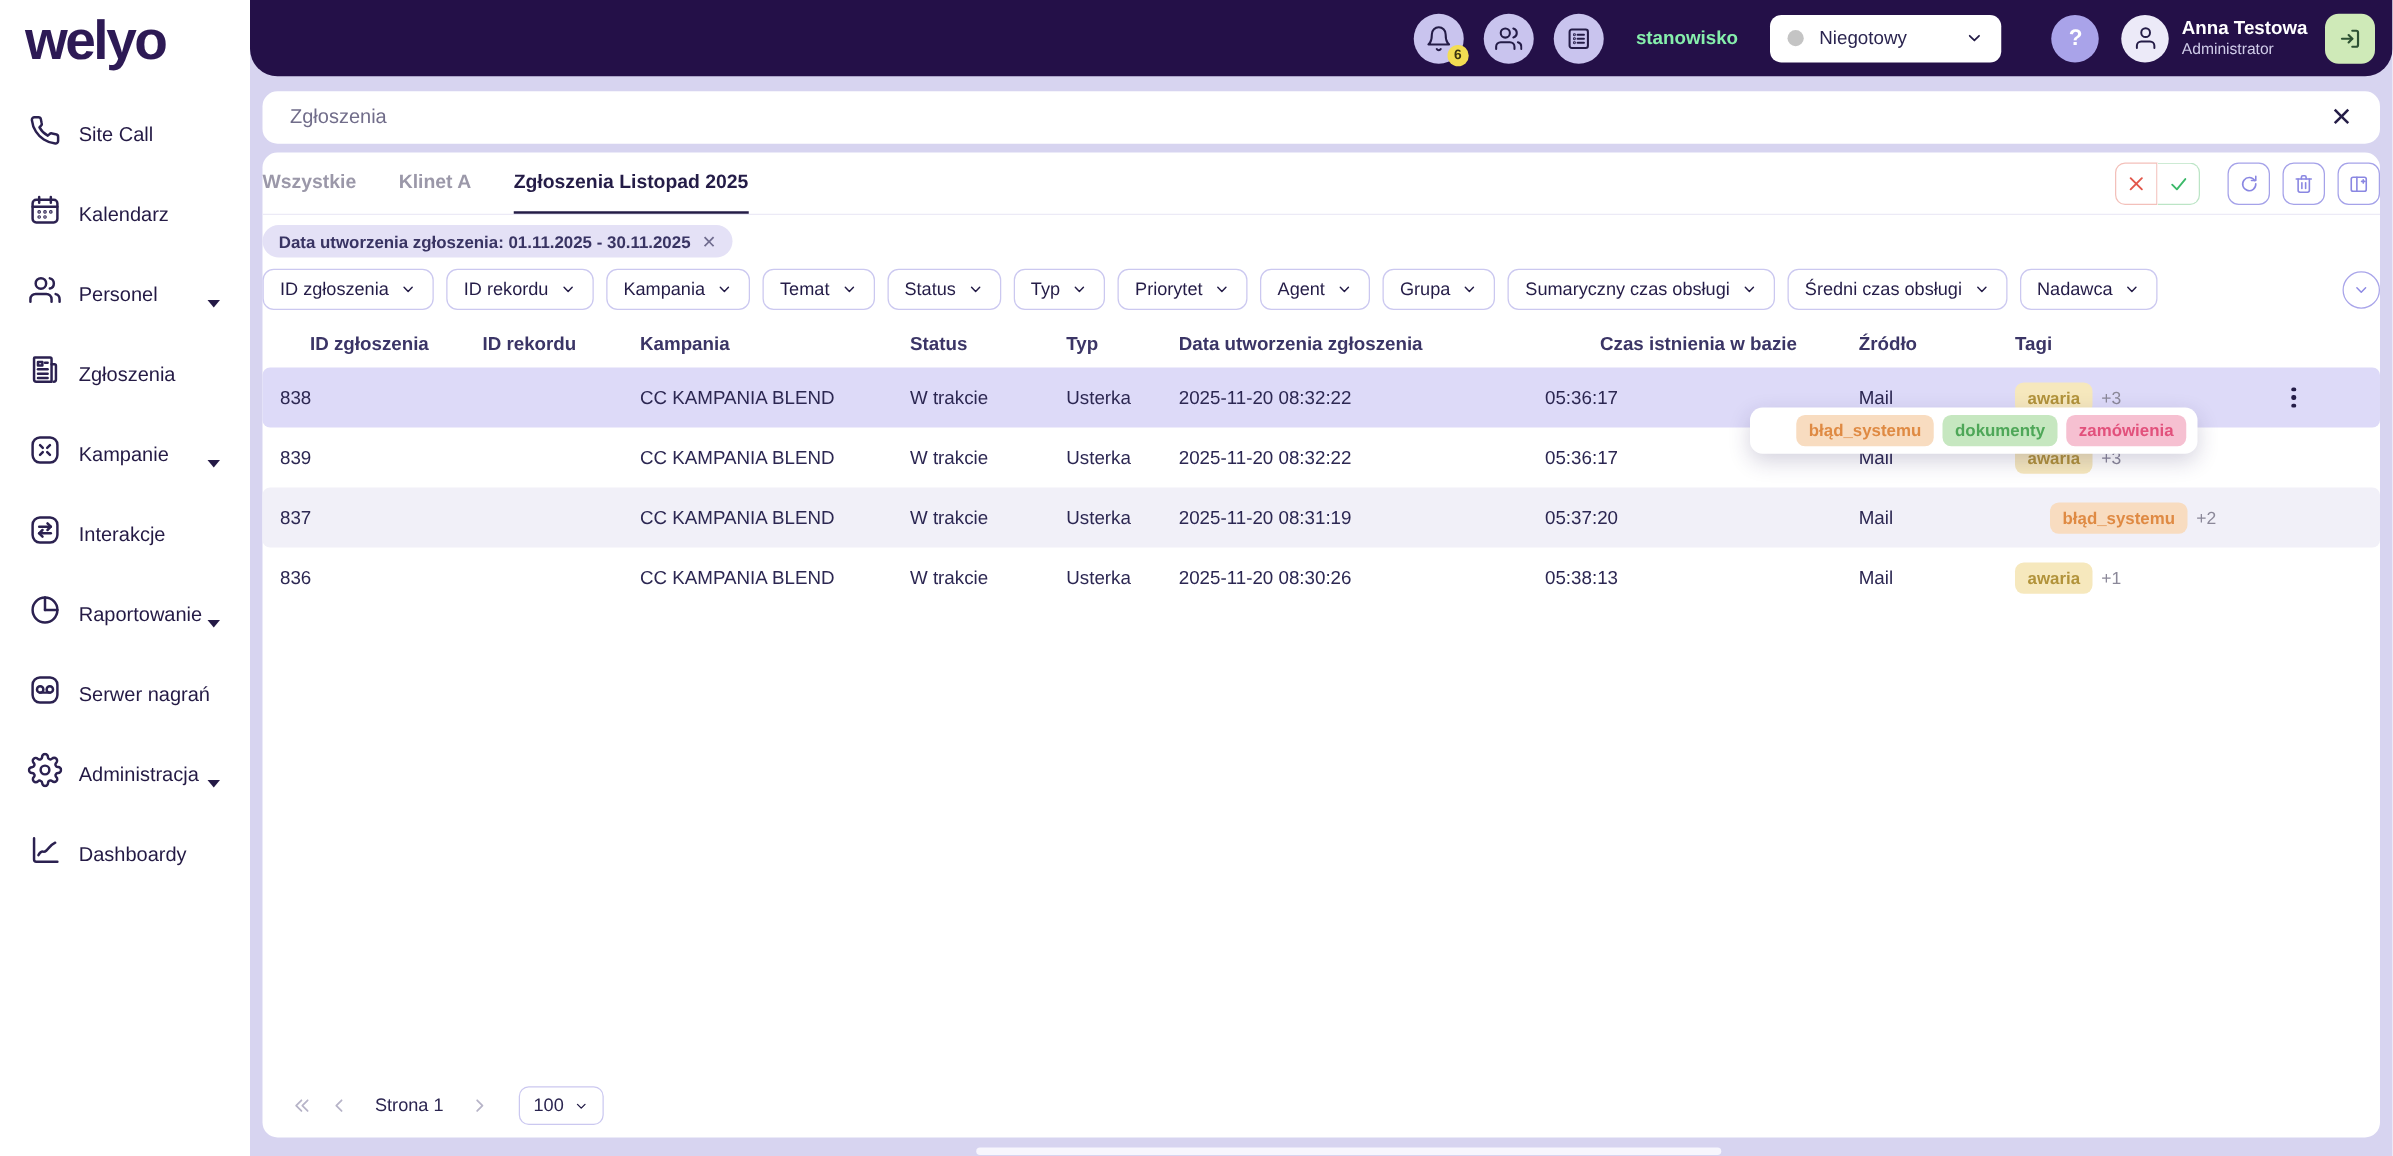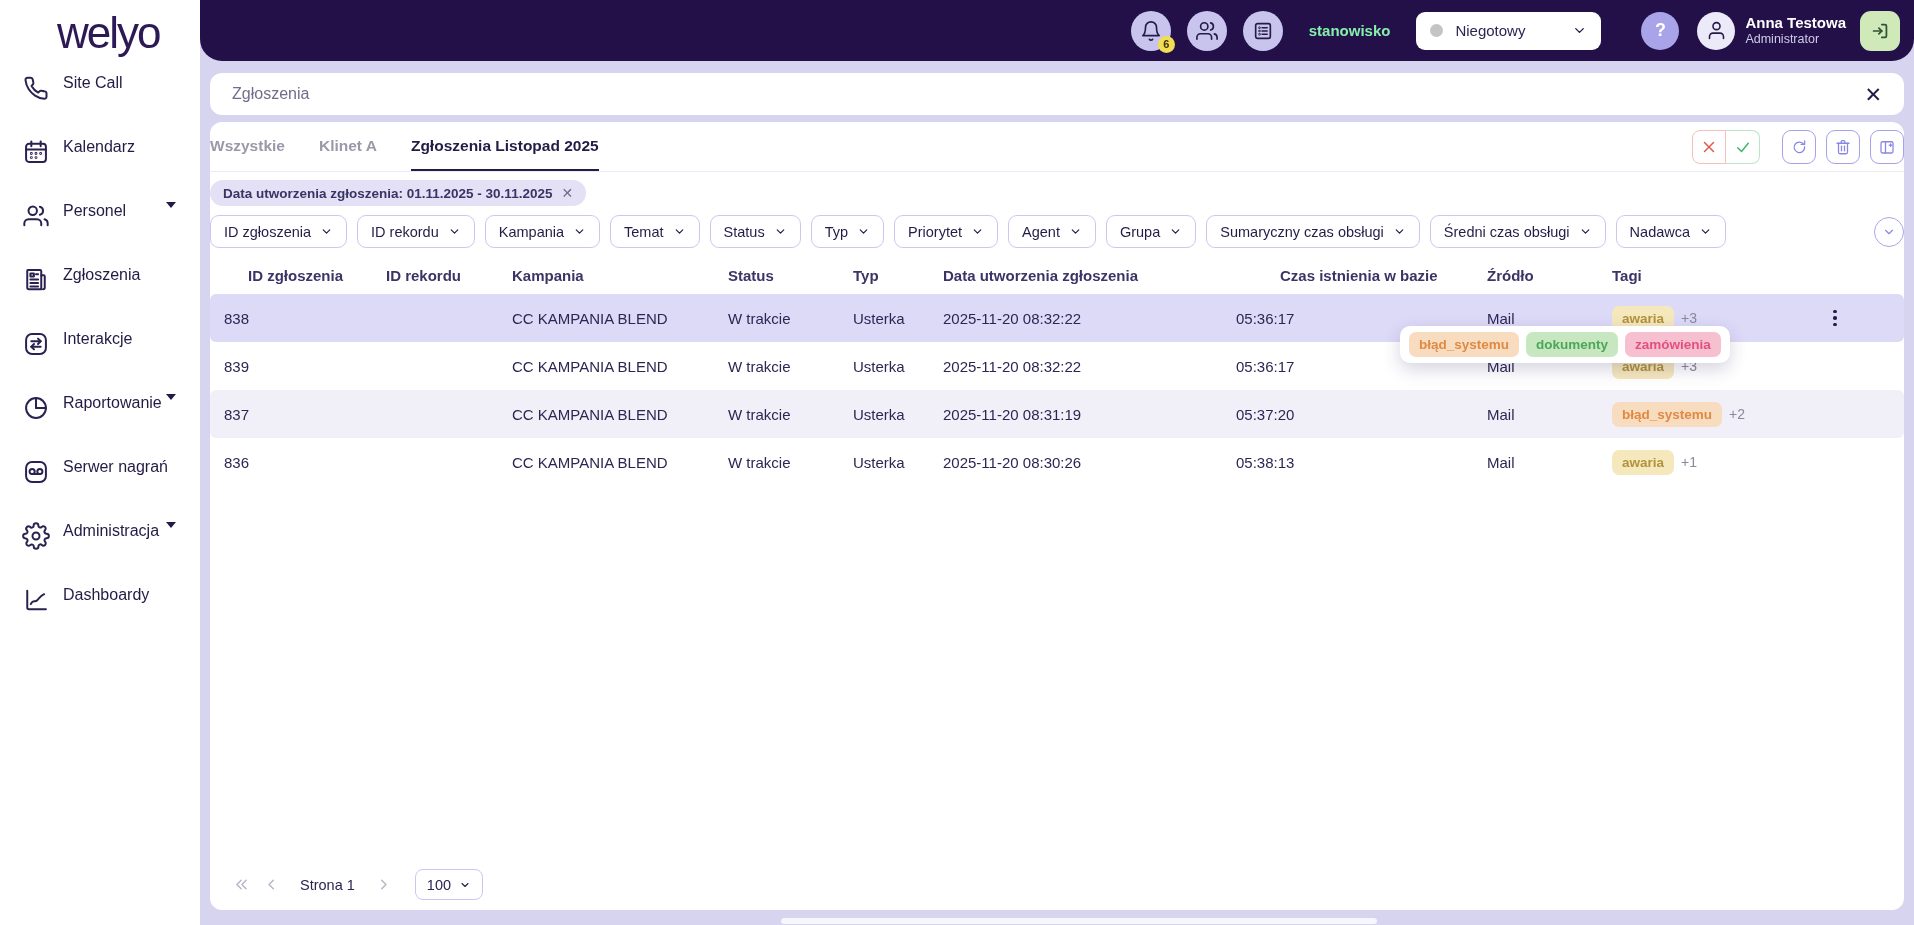--- a/index.html
+++ b/index.html
@@ -1,23 +1,23 @@
 <!DOCTYPE html>
 <html><head>
 <meta charset="utf-8">
 <style>
   * { margin:0; padding:0; box-sizing:border-box; }
   html,body { width:1914px; height:925px; overflow:hidden; }
   body { font-family:"Liberation Sans", sans-serif; background:#d7d4f0; position:relative; color:#2b2550; }
 
   
   .sidebar { position:absolute; left:0; top:0; width:200px; height:925px; background:#ffffff; z-index:5; }
-  .logo { font-size:44px; font-weight:400; letter-spacing:-2px; color:#2d1a55; padding:8px 0 0 57px; }
+  .logo { font-size:44px; font-weight:700; letter-spacing:-2px; color:#2d1a55; padding:8px 0 0 20px; }
   .nav { display:flex; flex-direction:column; gap:20px; margin-top:16px; padding-left:22px; }
-  .nav-item { display:flex; align-items:flex-start; height:44px; cursor:pointer; padding-right:24px; }
+  .nav-item { display:flex; align-items:flex-end; height:44px; cursor:pointer; padding-right:24px; }
   .nav-item svg { width:28px; height:28px; stroke:#2b2150; fill:none; stroke-width:1.7; stroke-linecap:round; stroke-linejoin:round; flex:0 0 28px; }
   .nav-item .lbl { margin-left:13px; font-size:16px; font-weight:500; color:#241a45; white-space:nowrap; }
   .nav-item .caret { margin-left:auto; width:0; height:0; border-left:5px solid transparent; border-right:5px solid transparent; border-top:6px solid #241a45; }
 
   
   .topbar { position:absolute; left:200px; right:0; top:0; height:61px; background:#241048; border-radius:0 0 22px 22px; display:flex; align-items:center; justify-content:flex-end; padding-right:14px; z-index:6; }
   .icon-circle { width:40px; height:40px; border-radius:50%; background:#c9c4ee; display:flex; align-items:center; justify-content:center; position:relative; cursor:pointer; flex:0 0 auto; }
   .icon-circle svg { width:22px; height:22px; stroke:#241c47; fill:none; stroke-width:1.8; stroke-linecap:round; stroke-linejoin:round; }
   .badge { position:absolute; right:-4px; bottom:-2px; min-width:17px; height:17px; border-radius:50%; background:#f3dd52; color:#3a3410; font-size:11px; font-weight:700; display:flex; align-items:center; justify-content:center; }
   .station { color:#86efac; font-size:15px; font-weight:600; margin:0 26px 0 26px; }
@@ -70,21 +70,21 @@
   .thead, .trow { display:grid; grid-template-columns:176px 126px 216px 125px 90px 293px 251px 125px 196px 1fr; align-items:center; }
   .thead { height:38px; font-size:15px; font-weight:600; color:#3b3566; }
   .thead .hc-0 { padding-left:38px; }
   .thead .hc-6 { padding-left:44px; }
   .trow { height:48px; font-size:15px; color:#2c2752; border-radius:6px; }
   .trow .c-0 { padding-left:14px; }
   .trow.selected { background:#dddaf8; }
   .trow.striped { background:#f1f0f8; }
   .tag { display:inline-flex; align-items:center; height:25px; border-radius:7px; padding:0 10px; font-size:13.5px; font-weight:600; }
   .tag-awaria { background:#f6e8bd; color:#b2933a; }
-  .tag-blad { background:#f8dcc0; color:#df8a43; }
+  .tag-blad { background:#f8dcc0; color:#df8a43;margin-left:28px; }
   .tag-dokumenty { background:#c6e7c0; color:#4ea758; }
   .tag-zamowienia { background:#f6c0d1; color:#e2517c; }
   .plus-count { margin-left:7px; color:#8b8899; font-size:14px; }
   .kebab { display:flex; flex-direction:column; gap:3px; align-items:center; justify-content:center; width:30px; height:30px; margin-left:12px; cursor:pointer; }
   .kebab i { width:3.5px; height:3.5px; border-radius:50%; background:#241c47; }
 
   
   .tag-tooltip { position:absolute; left:1400px; top:326px; background:#ffffff; border-radius:10px; padding:6px 9px; display:flex; gap:7px; box-shadow:0 6px 18px rgba(40,30,90,.20); z-index:40; }
 
   
@@ -137,20 +137,31 @@
         <svg viewBox="0 0 24 24">
           <path d="M5 4.5h10.5a1 1 0 0 1 1 1V21H6a1.5 1.5 0 0 1-1.5-1.5V5a.5.5 0 0 1 .5-.5z" transform="translate(0 -1)"></path>
           <path d="M16.5 8h2a1 1 0 0 1 1 1v9.5a1.5 1.5 0 0 1-1.5 1.5"></path>
           <rect x="7.2" y="6.5" width="3" height="2.4"></rect>
           <line x1="12" y1="7" x2="13.8" y2="7"></line>
           <line x1="7.2" y1="11.5" x2="13.8" y2="11.5"></line>
           <line x1="7.2" y1="14.5" x2="13.8" y2="14.5"></line>
           <line x1="7.2" y1="17.5" x2="13.8" y2="17.5"></line>
         </svg>
         <span class="lbl">Zgłoszenia</span>
+      </div>
+      <div class="nav-item">
+        <svg viewBox="0 0 24 24">
+          <rect x="3.5" y="3.5" width="17" height="17" rx="5"></rect>
+          <path d="M8.6 8.6l1.9 1.9"></path>
+          <path d="M13.5 13.5l1.9 1.9"></path>
+          <path d="M15.4 8.6l-1.9 1.9"></path>
+          <path d="M10.5 13.5l-1.9 1.9"></path>
+        </svg>
+        <span class="lbl">Kampanie</span>
+        <span class="caret"></span>
       </div>
       <div class="nav-item">
         <svg viewBox="0 0 24 24">
           <rect x="3.5" y="3.5" width="17" height="17" rx="5"></rect>
           <path d="M8 9.7h8"></path>
           <polyline points="13.7 7.4 16 9.7 13.7 12"></polyline>
           <path d="M16 14.3H8"></path>
           <polyline points="10.3 12 8 14.3 10.3 16.6"></polyline>
         </svg>
         <span class="lbl">Interakcje</span>

